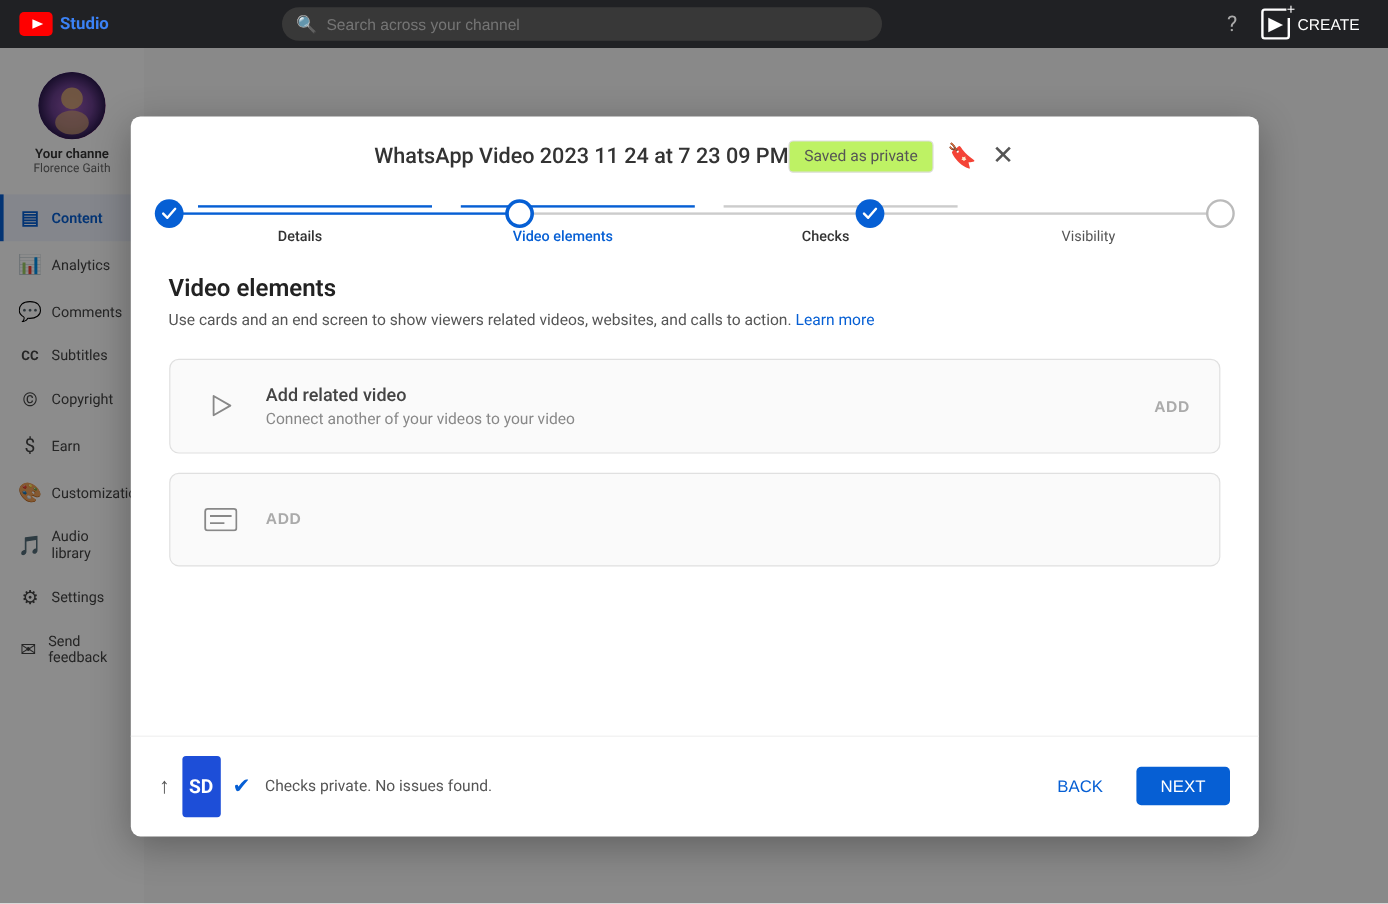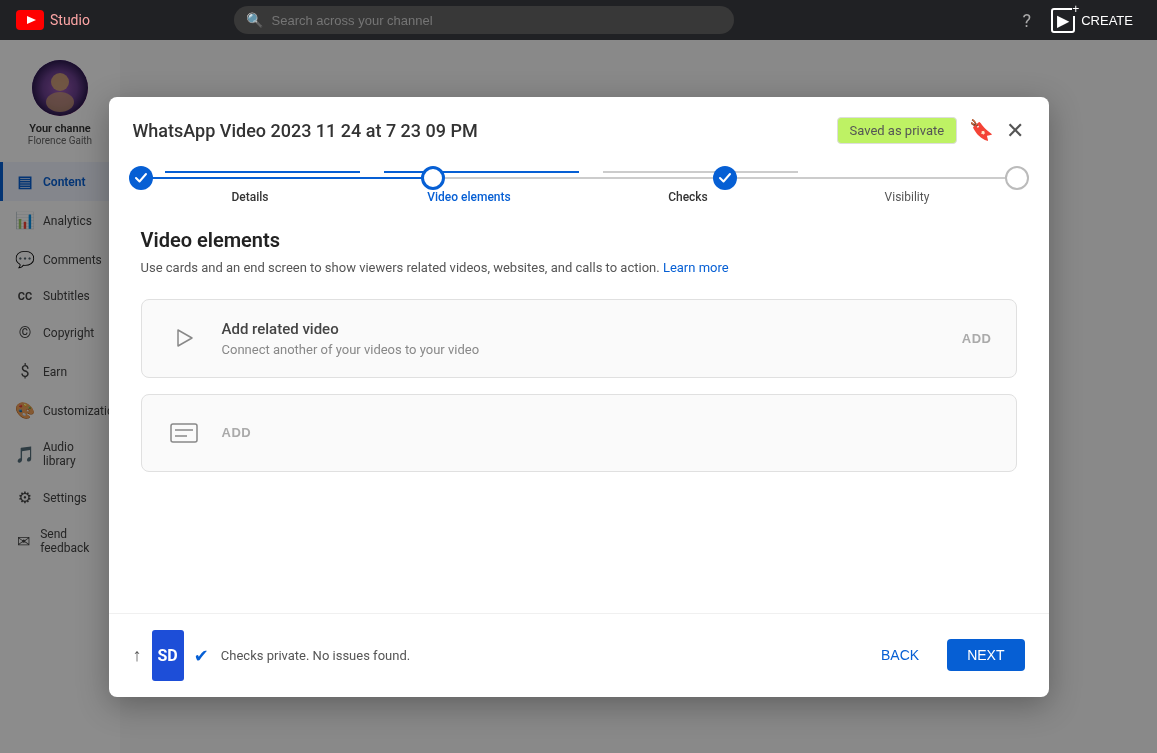--- a/index.html
+++ b/index.html
@@ -26,23 +26,23 @@
     .top-bar-logo {
       display: flex;
       align-items: center;
       gap: 6px;
     }
     .yt-icon {
       width: 28px;
       height: 20px;
     }
     .studio-text {
-      color: #fca5a5;
+      color: #3b82f6;
       font-size: 14px;
-      font-weight: 400;
+      font-weight: 700;
     }
     .search-bar {
       flex: 1;
       max-width: 500px;
       margin: 0 auto;
       background: #383838;
       border-radius: 20px;
       height: 28px;
       display: flex;
       align-items: center;
@@ -175,21 +175,21 @@
       position: relative;
       z-index: 11;
       display: flex;
       flex-direction: column;
       box-shadow: 0 8px 32px rgba(0,0,0,0.3);
     }
 
     .modal-header {
       display: flex;
       align-items: center;
-      justify-content: space-between;
+      justify-content: center;
       padding: 20px 24px 0 24px;
     }
     .modal-title {
       font-size: 18px;
       font-weight: 500;
       color: #333;
     }
     .modal-header-right {
       display: flex;
       align-items: center;

